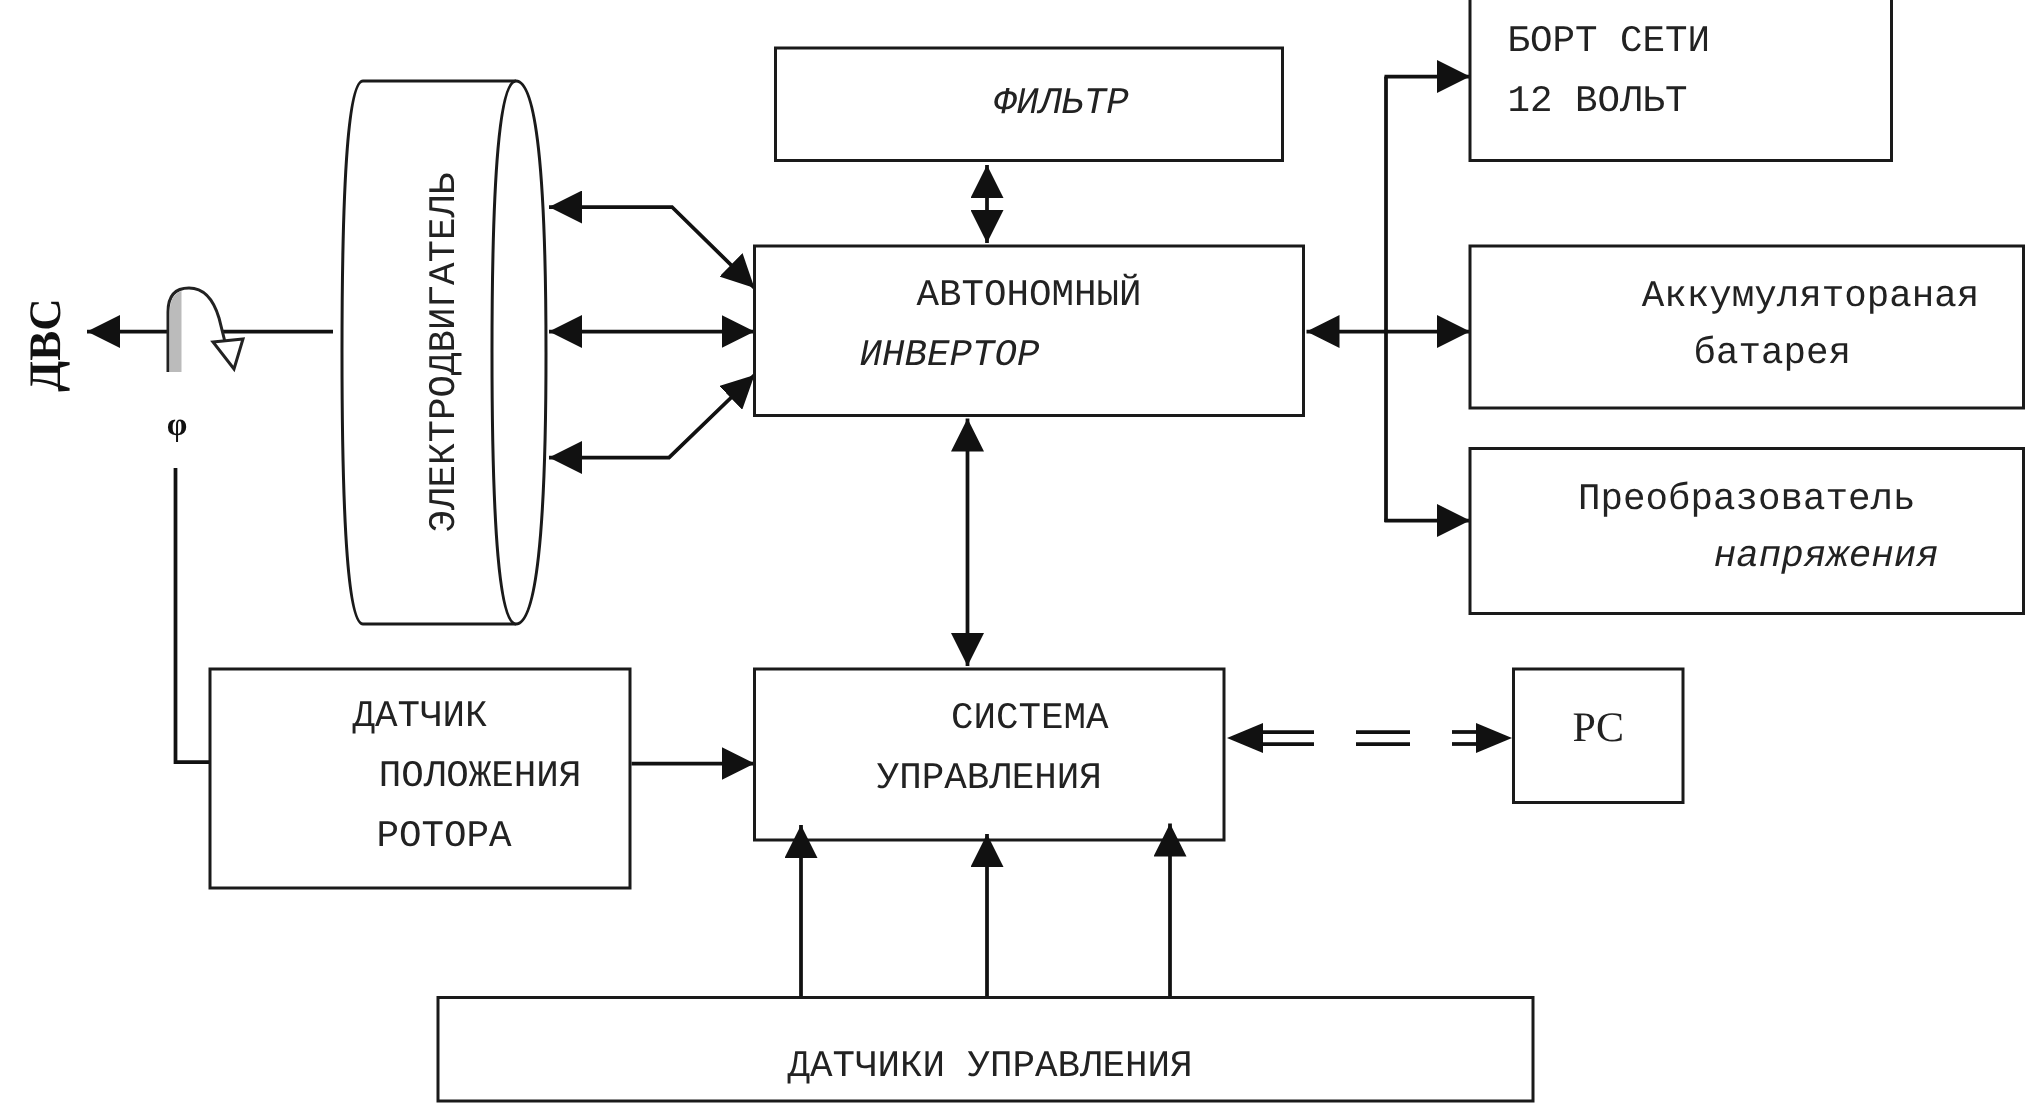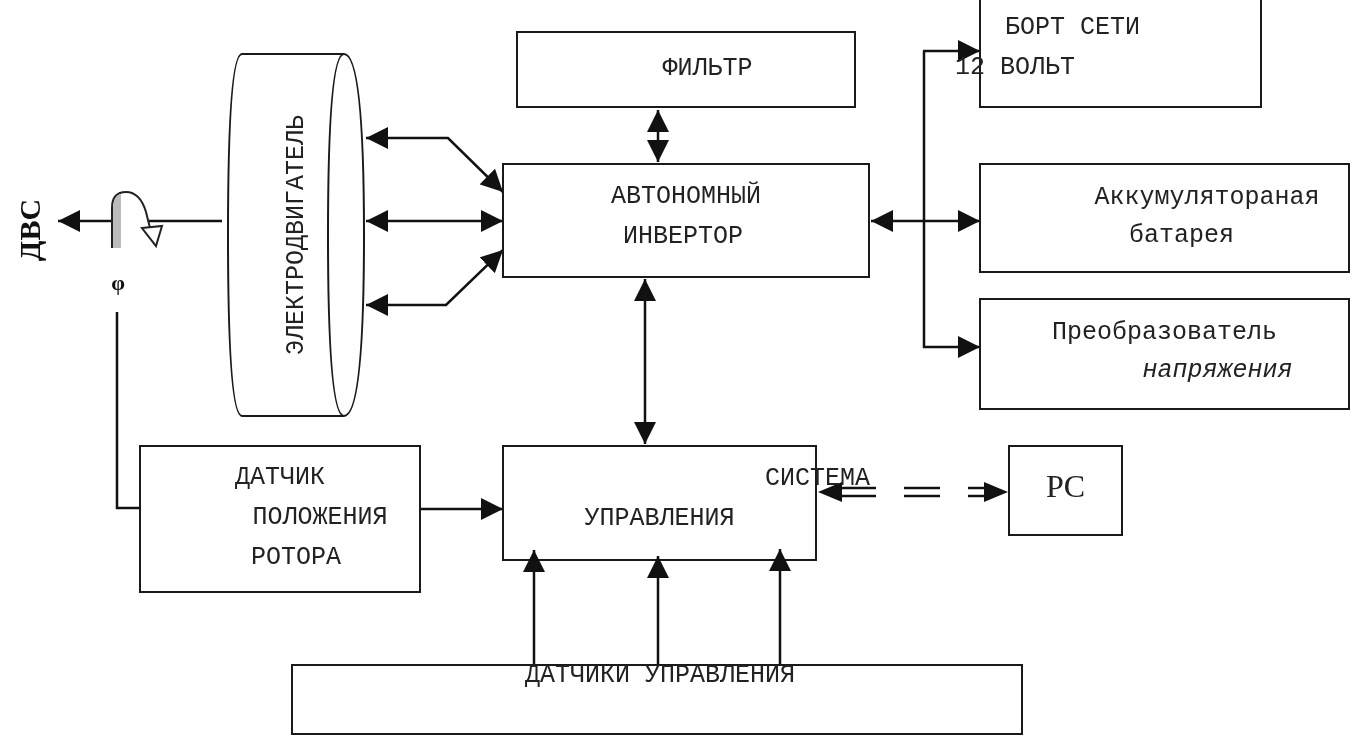--- a/index.html
+++ b/index.html
@@ -81,36 +81,36 @@
     <path d="M1008,492 L984,482 L984,502 Z" fill="#111"></path>
   </g>
   <rect class="box" x="1009" y="446" width="113" height="89"></rect>
 
   <rect class="box" x="292" y="665" width="730" height="69"></rect>
   <line class="line" x1="534" y1="664" x2="534" y2="550" marker-end="url(#ahb)"></line>
   <line class="line" x1="658" y1="664" x2="658" y2="556" marker-end="url(#ahb)"></line>
   <line class="line" x1="780" y1="664" x2="780" y2="549" marker-end="url(#ahb)"></line>
 </svg>
 
-<div class="lbl" style="left:517px;top:49px;width:381px;">ФИЛЬТР</div>
+<div class="lbl" style="left:517px;top:49px;width:381px;font-style:italic;">ФИЛЬТР</div>
 
 <div class="lbl" style="left:503px;top:177px;width:366px;">АВТОНОМНЫЙ</div>
-<div class="lbl" style="left:531px;top:217px;width:304px;">ИНВЕРТОР</div>
+<div class="lbl" style="left:481px;top:217px;width:304px;font-style:italic;">ИНВЕРТОР</div>
 
 <div class="lbl" style="left:1005px;top:8px;text-align:center;">БОРТ СЕТИ</div>
-<div class="lbl" style="left:955px;top:48px;text-align:left;">12 ВОЛЬТ</div>
+<div class="lbl" style="left:1005px;top:48px;text-align:left;">12 ВОЛЬТ</div>
 
 <div class="lbl" style="left:980px;top:178px;width:428px;margin-left:13px;">Аккумулятораная</div>
 <div class="lbl" style="left:980px;top:216px;width:403px;">батарея</div>
 
 <div class="lbl" style="left:980px;top:313px;width:369px;text-align:center;">Преобразователь</div>
 <div class="lbl" style="left:1033px;top:351px;width:369px;font-style:italic;">напряжения</div>
 
 <div class="lbl" style="left:140px;top:458px;width:280px;">ДАТЧИК</div>
 <div class="lbl" style="left:140px;top:498px;width:280px;margin-left:40px;">ПОЛОЖЕНИЯ</div>
 <div class="lbl" style="left:156px;top:538px;width:280px;">РОТОРА</div>
 
-<div class="lbl" style="left:503px;top:459px;width:367px;text-align:right;">СИСТЕМА</div>
+<div class="lbl" style="left:503px;top:459px;width:367px;">СИСТЕМА</div>
 <div class="lbl" style="left:503px;top:499px;width:313px;">УПРАВЛЕНИЯ</div>
 
-<div class="lbl" style="left:1009px;top:466px;width:113px;font-family:'Liberation Serif','DejaVu Serif',serif;font-size:32px;">PC</div>
+<div class="lbl" style="left:1009px;top:466px;width:113px;font-family:'Liberation Serif','DejaVu Serif',serif;font-size:28px;">PC</div>
 
-<div class="lbl" style="left:292px;top:656px;width:736px;">ДАТЧИКИ УПРАВЛЕНИЯ</div>
+<div class="lbl" style="left:292px;top:691px;width:736px;">ДАТЧИКИ УПРАВЛЕНИЯ</div>
 
 </body></html>

